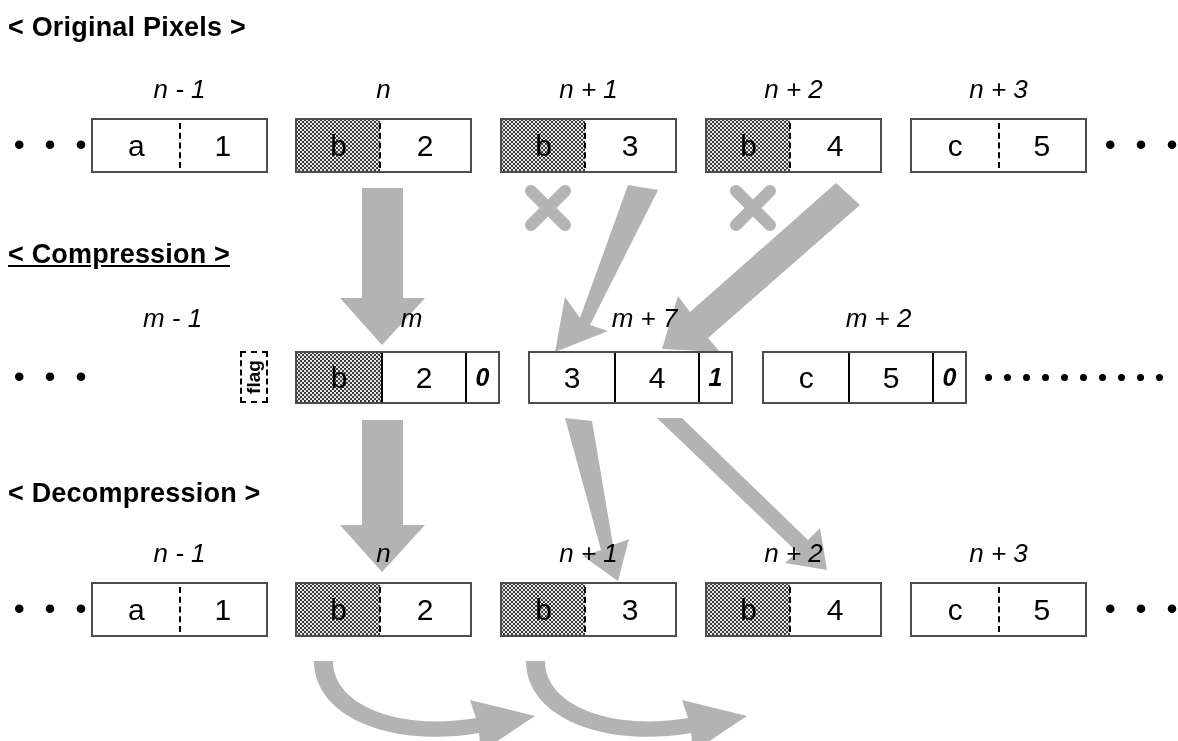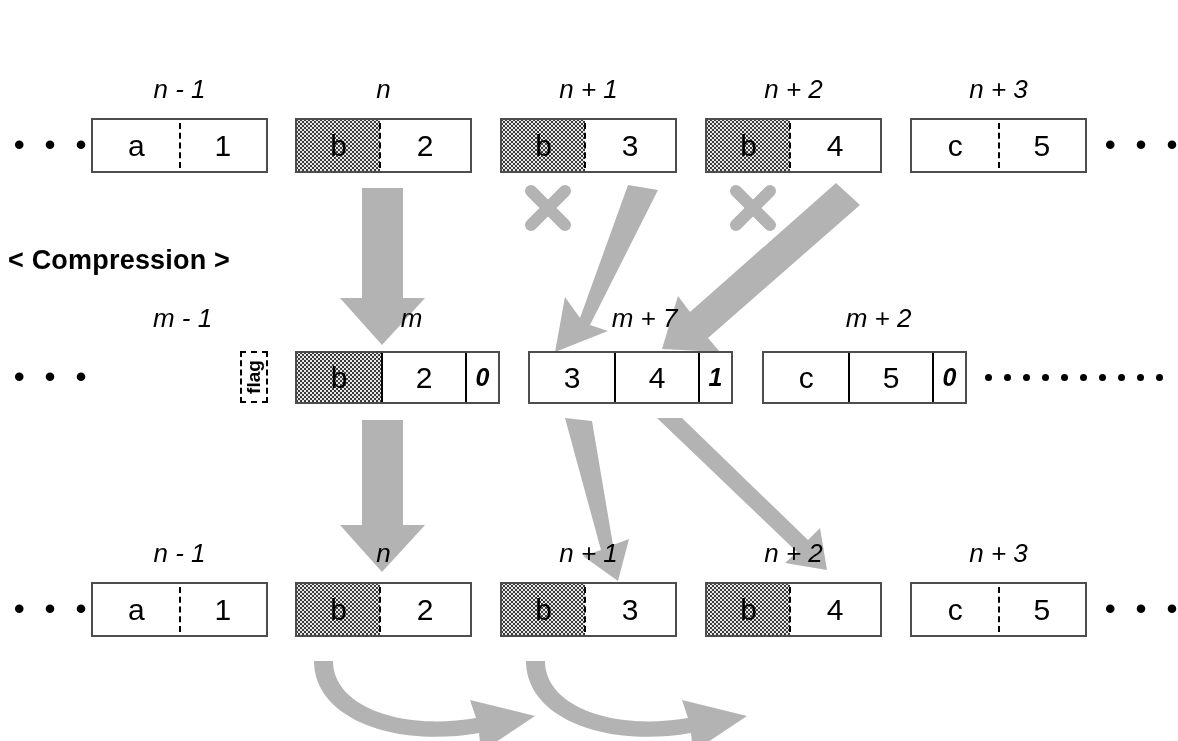--- a/index.html
+++ b/index.html
@@ -151,20 +151,21 @@
 
     <g>
       <path fill="#b3b3b3" d="M333,661 C333,706 400,731 476,718 L470,700 L535,716 L481,752 L479,733 C393,748 314,718 314,661 Z"></path>
     </g>
 
     <g>
       <path fill="#b3b3b3" d="M545,661 C545,706 612,731 688,718 L682,700 L747,716 L693,752 L691,733 C605,748 526,718 526,661 Z"></path>
     </g>
   </svg>
 
+  <div class="section-title" style="left:8px;top:12px;">&lt; Original Pixels &gt;</div>
 
   <div class="ellipsis" style="left:14px;top:128px;">• • •</div>
 
   <div class="idx-label" style="left:91px;top:74px;width:177px;">n - 1</div>
   <div class="box solid" style="left:91px;top:118px;width:177px;height:55px;">
     <div class="cell dashright" style="width:50%;">a</div>
     <div class="cell" style="width:50%;">1</div>
   </div>
 
   <div class="idx-label" style="left:295px;top:74px;width:177px;">n</div>
@@ -186,25 +187,25 @@
   </div>
 
   <div class="idx-label" style="left:910px;top:74px;width:177px;">n + 3</div>
   <div class="box solid" style="left:910px;top:118px;width:177px;height:55px;">
     <div class="cell dashright" style="width:50%;">c</div>
     <div class="cell" style="width:50%;">5</div>
   </div>
 
   <div class="ellipsis" style="left:1105px;top:128px;">• • •</div>
 
-  <div class="section-title" style="left:8px;top:245px;">&lt; Compression &gt;</div>
+  <div class="section-title" style="left:8px;top:239px;text-decoration:underline;">&lt; Compression &gt;</div>
 
   <div class="ellipsis" style="left:14px;top:360px;">• • •</div>
 
-  <div class="idx-label" style="left:94px;top:303px;width:177px;">m - 1</div>
+  <div class="idx-label" style="left:84px;top:303px;width:177px;">m - 1</div>
   <div class="dbox vert" style="left:240px;top:351px;width:28px;height:52px;">
     <span class="lab">flag</span>
   </div>
 
   <div class="idx-label" style="left:323px;top:303px;width:177px;">m</div>
   <div class="box solid" style="left:295px;top:351px;width:205px;height:53px;">
     <div class="cell shade solidright" style="width:43%;">b</div>
     <div class="cell solidright" style="width:41.5%;">2</div>
     <div class="cell flagnum" style="width:15.5%;">0</div>
   </div>
@@ -229,20 +230,21 @@
       <i></i>
       <i></i>
       <i></i>
       <i></i>
       <i></i>
       <i></i>
       <i></i>
       <i></i>
     </div>
 
+  <div class="section-title" style="left:8px;top:478px;">&lt; Decompression &gt;</div>
 
   <div class="ellipsis" style="left:14px;top:592px;">• • •</div>
 
   <div class="idx-label" style="left:91px;top:538px;width:177px;">n - 1</div>
   <div class="box solid" style="left:91px;top:582px;width:177px;height:55px;">
     <div class="cell dashright" style="width:50%;">a</div>
     <div class="cell" style="width:50%;">1</div>
   </div>
 
   <div class="idx-label" style="left:295px;top:538px;width:177px;">n</div>

